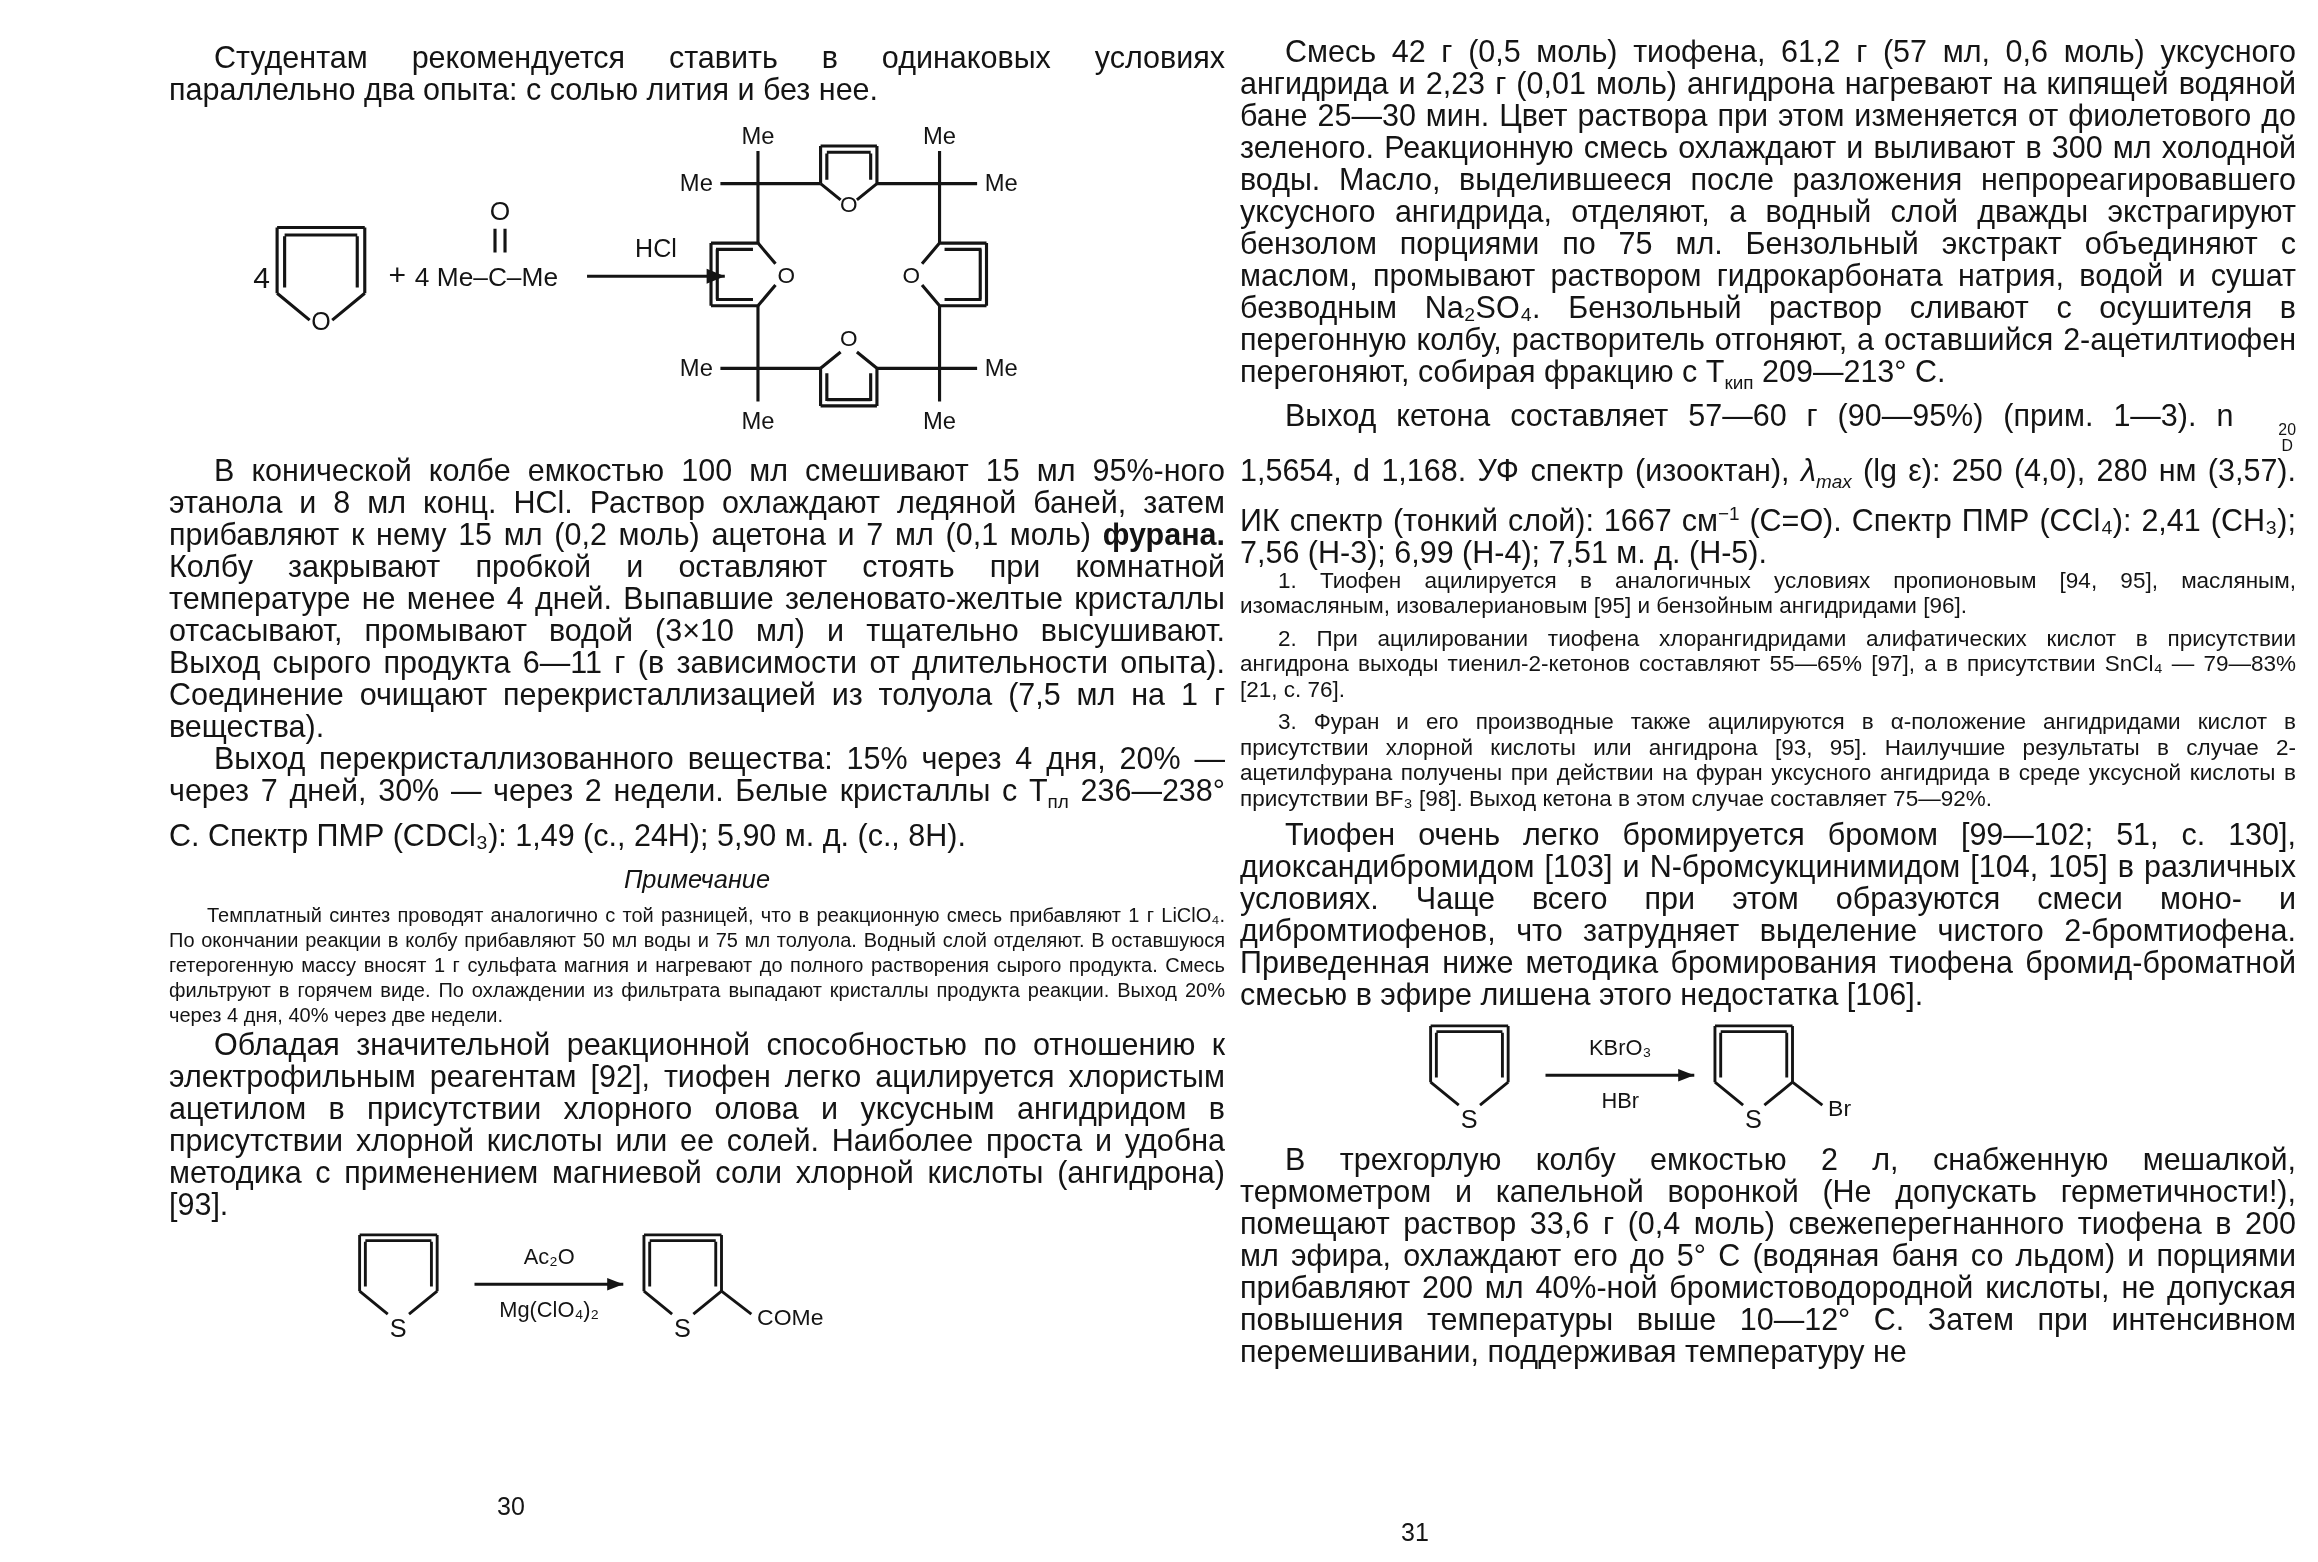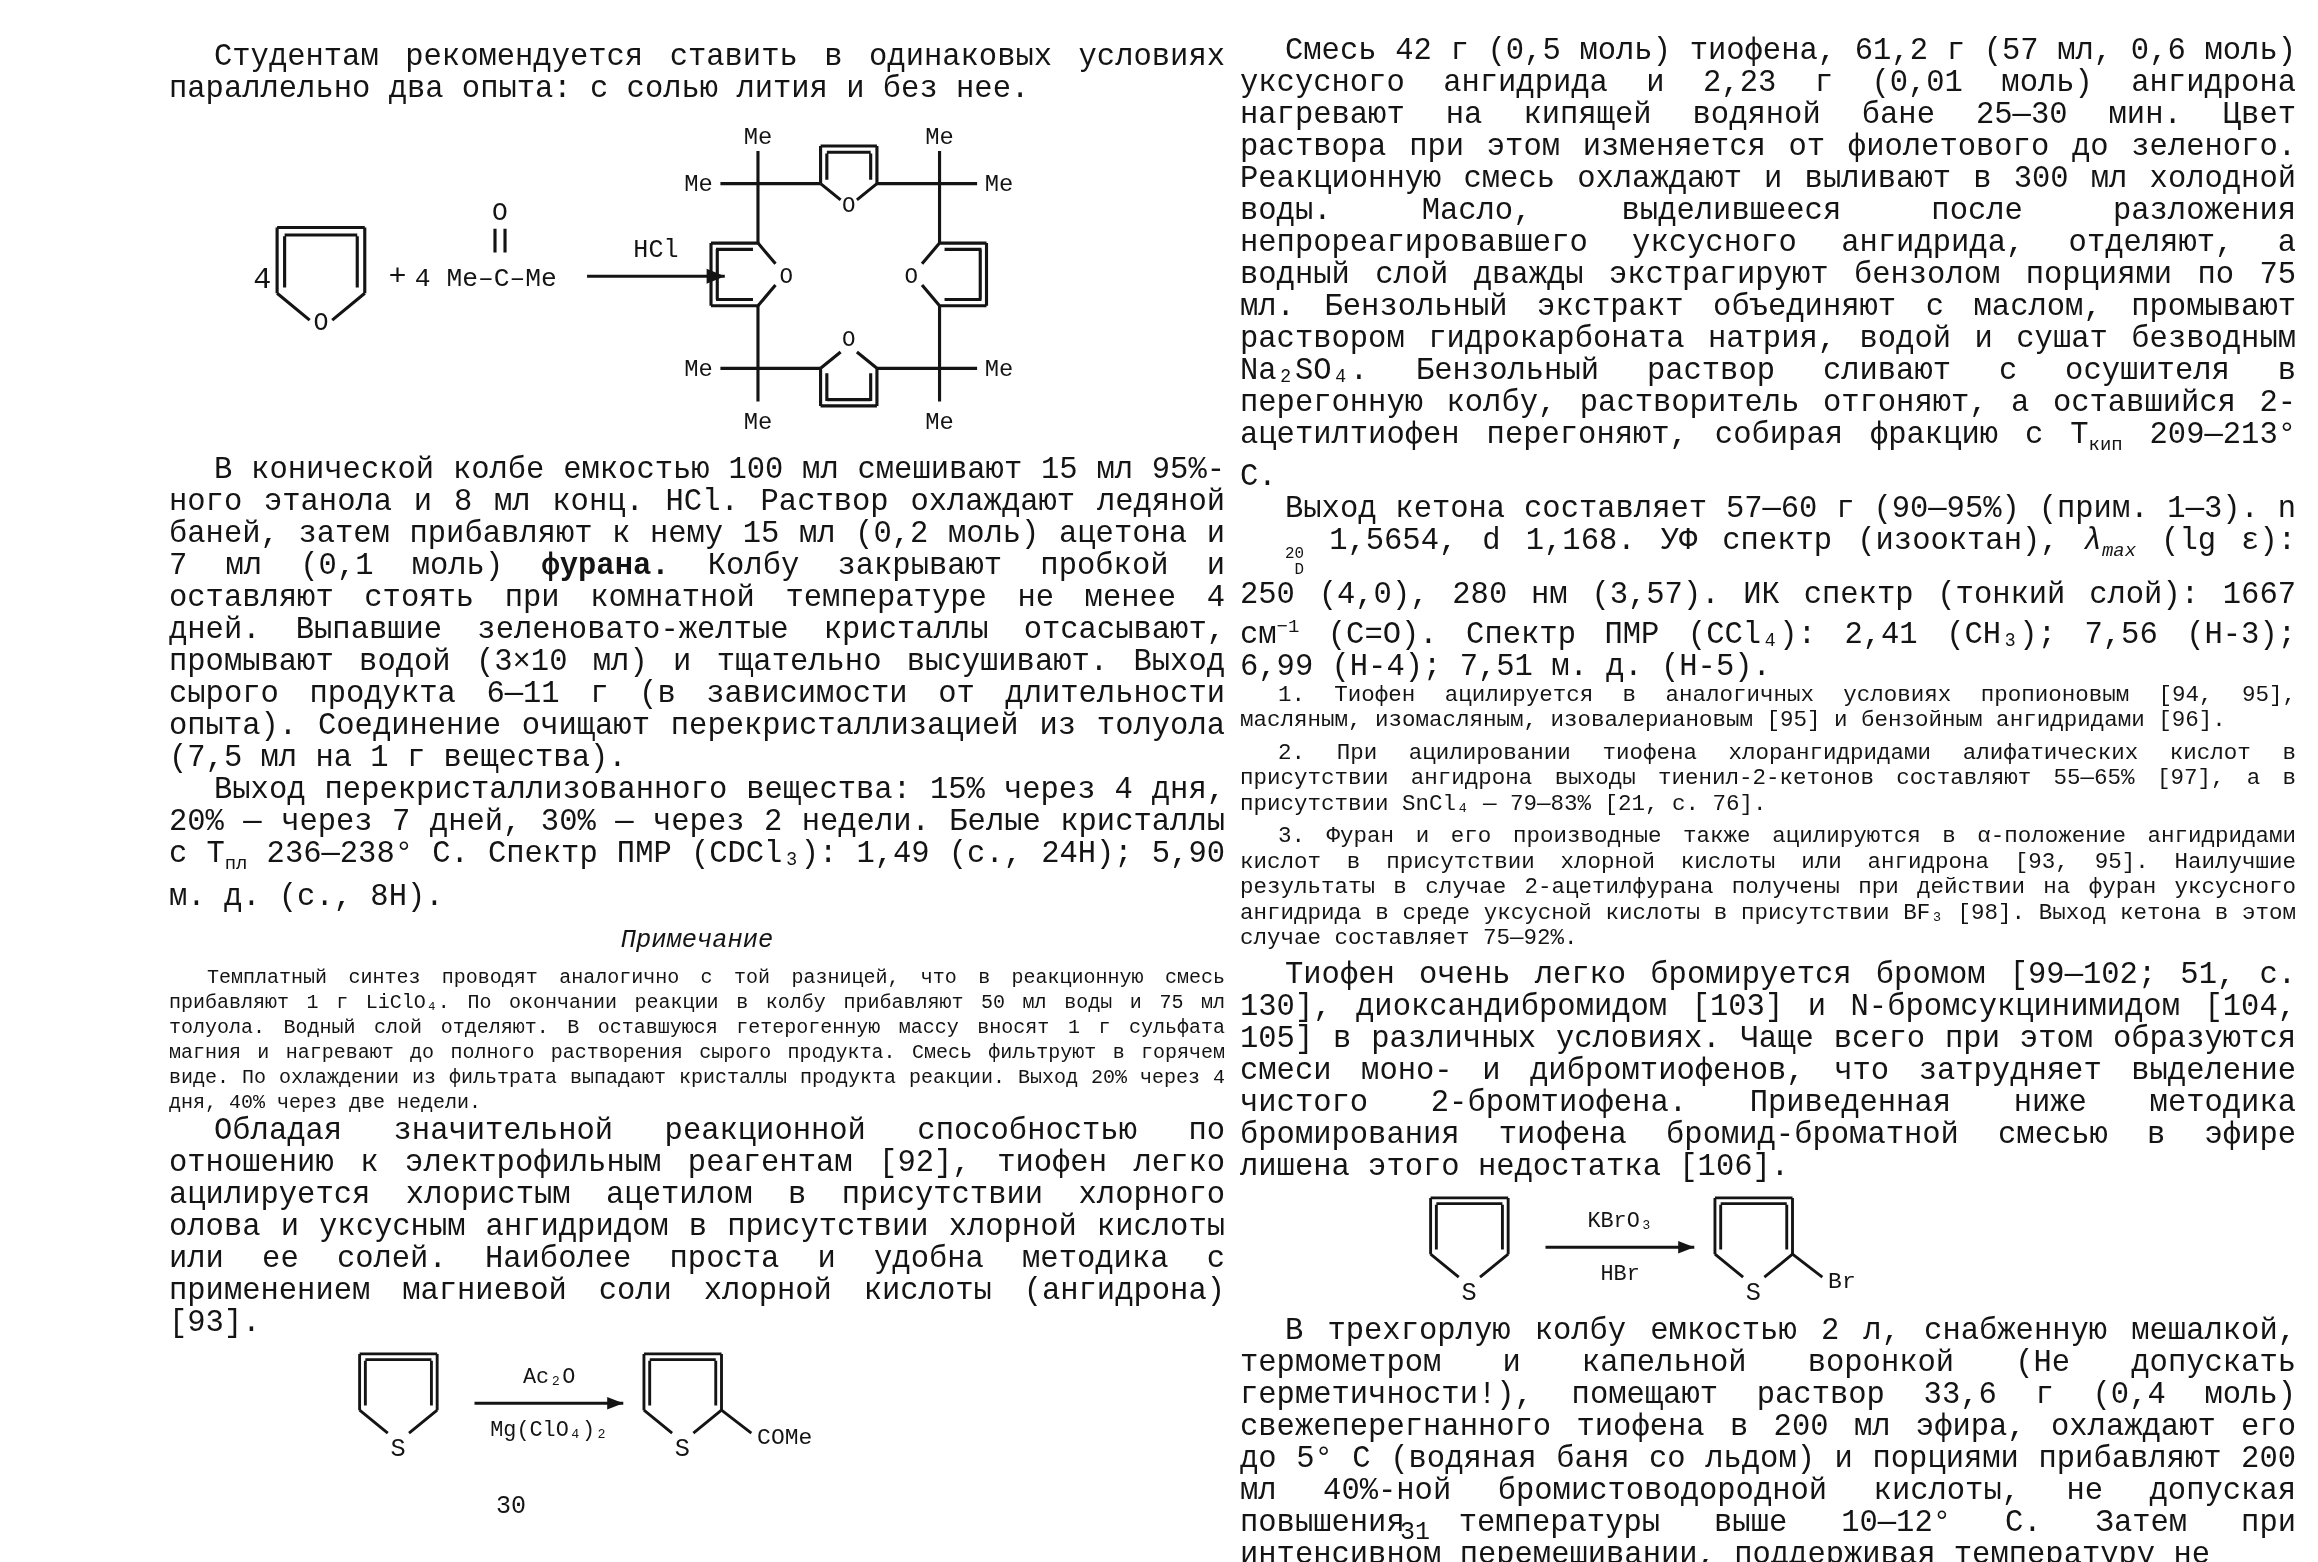--- a/index.html
+++ b/index.html
@@ -2,21 +2,21 @@
 <html style="font-size:11.6px"><head>
 <meta charset="utf-8">
 <style>
   html,body{margin:0;padding:0;}
   body{background:#e8e8e6;}
   .spread{
     position:relative;
     width:2319px;height:1562px;
     background:#ffffff;
     overflow:hidden;
-    font-family:Liberation Mono, monospace;
+    font-family:Liberation Sans, sans-serif;
     color:#141414;
   }
   .col{position:absolute;top:0;height:1562px;}
   #col-left{left:169px;width:1056px;}
   #col-right{left:1240px;width:1056px;}
   p.body{
     margin:0;
     font-size:30.5px;line-height:32px;
     text-align:justify;text-indent:45px;
     overflow-wrap:break-word;
@@ -39,21 +39,21 @@
     font-weight:bold;font-size:33px;line-height:38px;
     text-align:center;margin-top:13px;margin-bottom:8.7px;
   }
   .seg-sub{vertical-align:sub;font-size:62%;}
   .seg-sup{vertical-align:super;font-size:62%;}
   .seg-subi{vertical-align:sub;font-size:62%;font-style:italic;}
   .seg-b{font-weight:bold;}
   .seg-i{font-style:italic;}
   .seg-stack{
     display:inline-flex;flex-direction:column;
-    font-size:52%;line-height:1;vertical-align:-0.55em;text-align:right;
+    font-size:52%;line-height:1;vertical-align:-0.55em;text-align:center;
   }
   svg.scheme{display:block;overflow:visible;}
   #scheme-macrocycle{margin:16px 0 20.4px 58px;}
   #scheme-acetyl{margin:8.7px 0 0 182px;}
   #scheme-brom{margin:8.7px 0 0 182px;}
   svg text{fill:#141414;stroke:none;}
   .page-number{position:absolute;font-size:25px;width:58px;text-align:center;}
   #page-number-left{left:482px;top:1492px;}
   #page-number-right{left:1386px;top:1518px;}
 </style>

